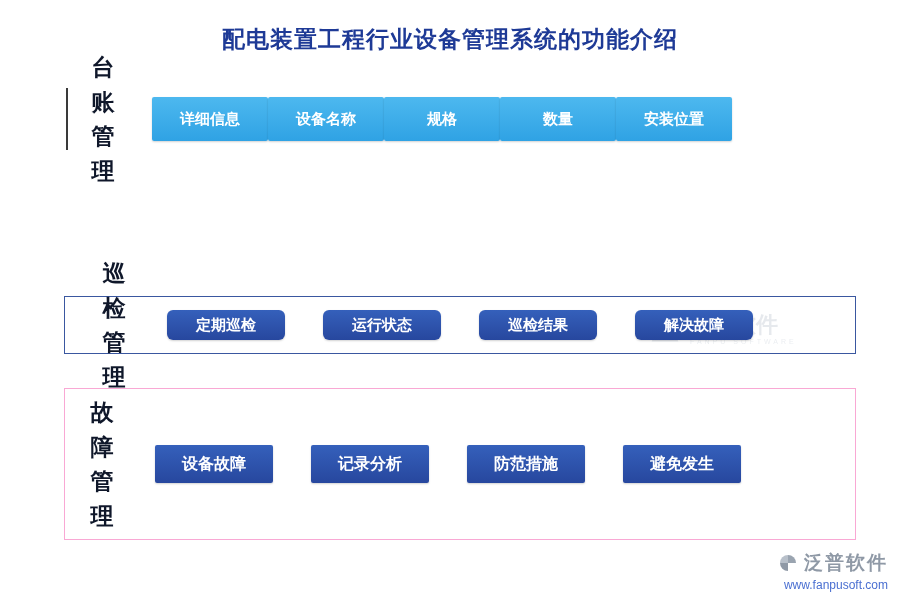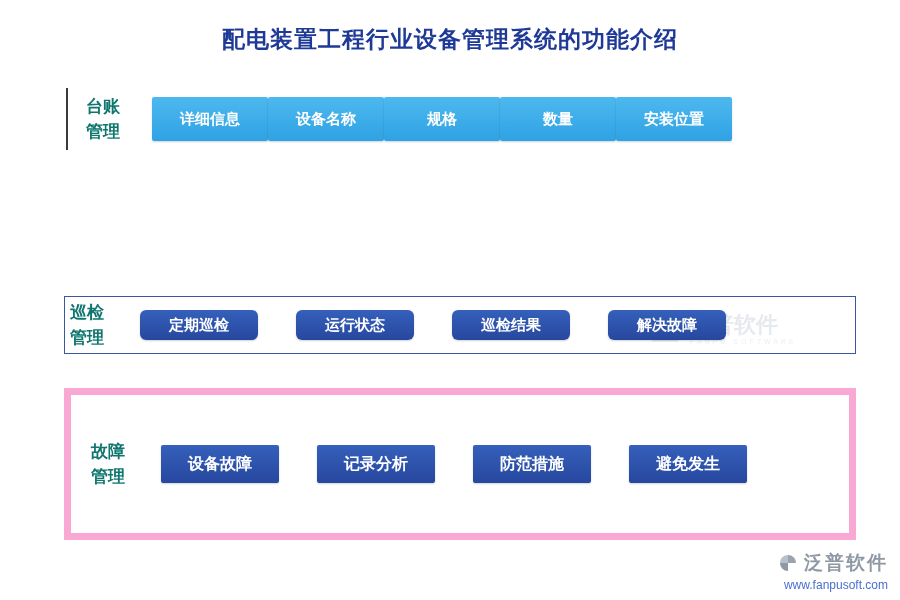--- a/index.html
+++ b/index.html
@@ -8,21 +8,21 @@
     font-family:"Liberation Sans","DejaVu Sans",sans-serif;
   }
   .page-title{
     position:absolute;top:24px;left:0;width:100%;text-align:center;
     font-size:23px;font-weight:bold;color:#1e3a96;letter-spacing:1px;
   }
   .section{position:absolute;display:flex;align-items:center;box-sizing:border-box;z-index:1;}
   .side-line{border-left:2px solid #3a3a3a;align-self:stretch;}
   .section-label{
     margin-left:16px;width:38px;text-align:center;
-    font-size:17px;font-weight:bold;color:#0f766e;line-height:1.5;
+    font-size:23px;font-weight:bold;color:#0f172a;line-height:1.5;
     word-break:break-all;flex:0 0 auto;
   }
   .chips{display:flex;align-items:center;}
   .chip{
     display:flex;align-items:center;justify-content:center;
     color:#ffffff;font-weight:bold;text-align:center;border-radius:2px;
     box-shadow:0 1px 2px rgba(0,0,0,0.18);cursor:pointer;flex:0 0 auto;
   }
   .chip.light{background:linear-gradient(180deg,#4db8ef 0%,#2fa2e4 100%);}
   .chip.dark{background:linear-gradient(180deg,#3560bb 0%,#27479e 100%);}
@@ -32,26 +32,26 @@
   .s1 .chips{margin-left:30px;}
   .s1 .chip{width:116px;height:44px;font-size:15px;}
 
   
   .s2{left:66px;top:183px;width:790px;height:60px;}
   .s2 .chips{margin-left:30px;gap:13px;}
   .s2 .chip{width:89px;height:40px;font-size:13.5px;}
 
   
   .s3{left:64px;top:296px;width:792px;height:58px;border:1px solid #3a57a0;background:transparent;}
-  .s3 .section-label{margin-left:3px;}
+  .s3 .section-label{margin-left:30px;}
   .s3 .chips{margin-left:34px;gap:38px;}
   .s3 .chip{width:118px;height:30px;font-size:15px;border-radius:6px;}
 
   
-  .s4{left:64px;top:388px;width:792px;height:152px;border:7px solid #f9a8d4;background:transparent;}
+  .s4{left:64px;top:388px;width:792px;height:152px;border:1px solid #f9a8d4;background:transparent;}
   .s4 .section-label{margin-left:18px;}
   .s4 .chips{margin-left:34px;gap:38px;}
   .s4 .chip{width:118px;height:38px;font-size:16px;}
 
   
   .watermark{
     position:absolute;left:648px;top:312px;display:flex;align-items:center;gap:8px;
     opacity:0.45;z-index:0;pointer-events:none;
   }
   .watermark .wm-text{display:flex;flex-direction:column;}

